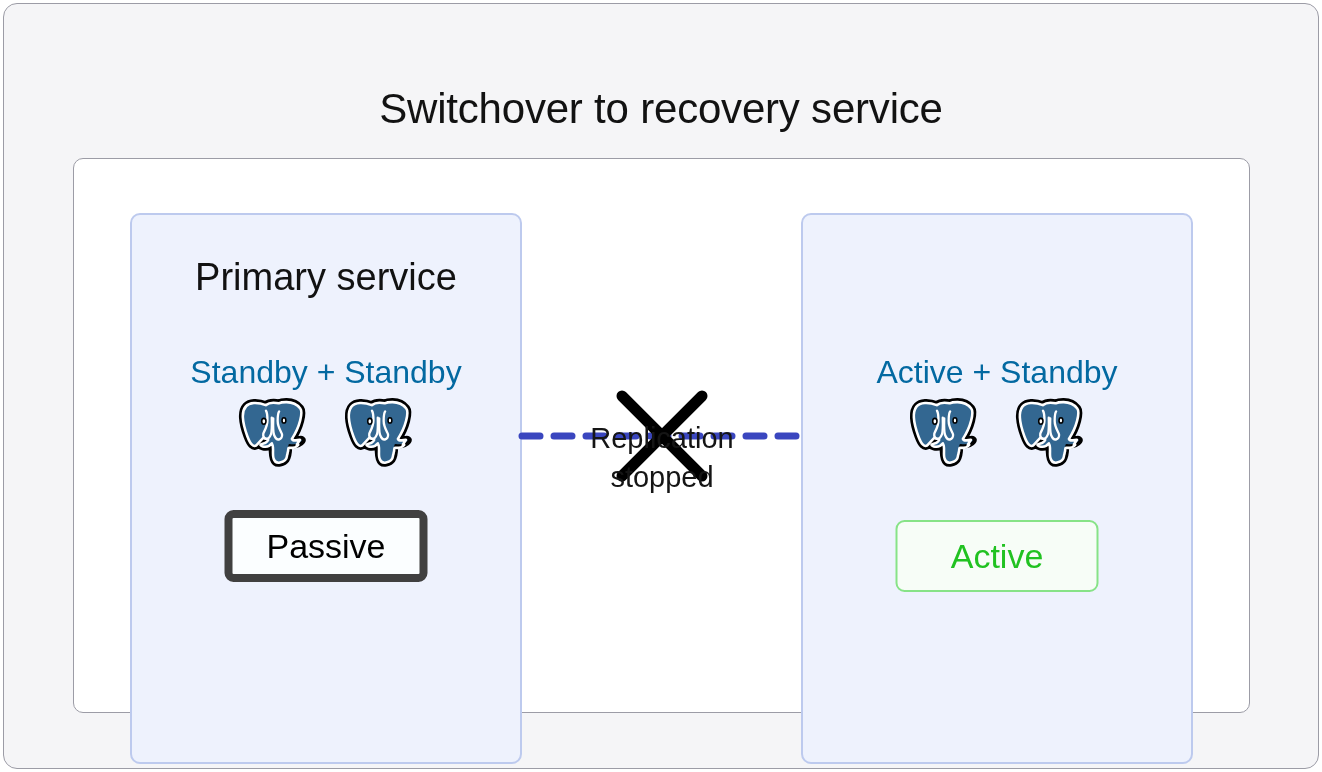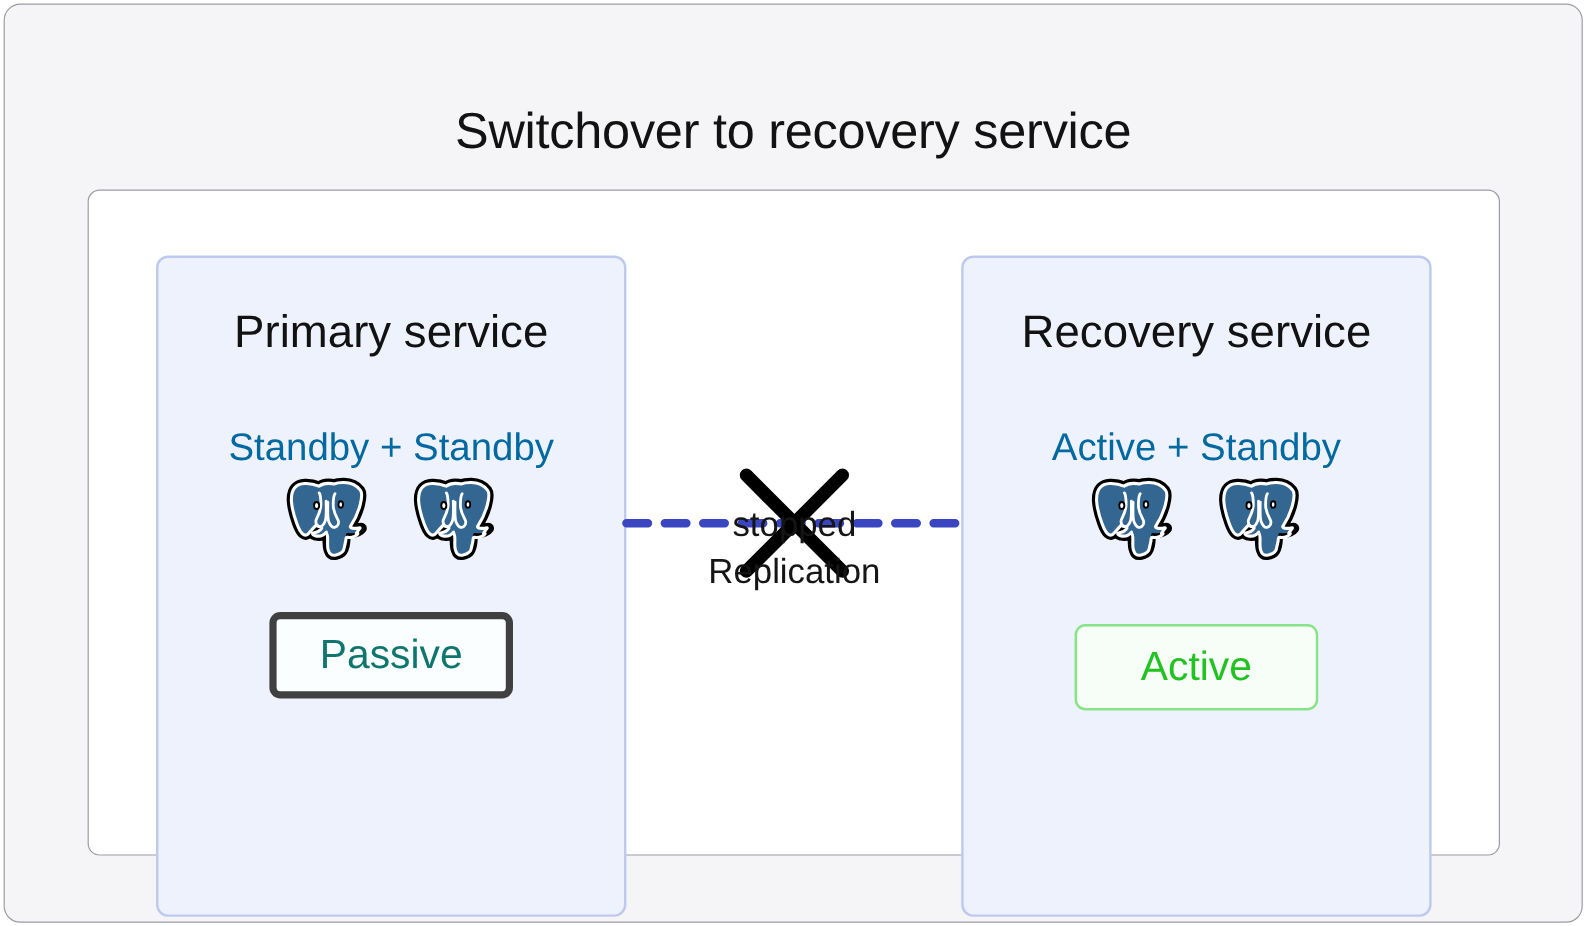--- a/index.html
+++ b/index.html
@@ -128,22 +128,22 @@
     display: flex;
     align-items: center;
     justify-content: center;
     border-radius: 9px;
     font-size: 34px;
     font-weight: 400;
     line-height: 1;
   }
   .status-badge.passive {
     background: #fbfeff;
-    border: 6px solid #404040;
-    color: #0f766e;
+    border: 8px solid #404040;
+    color: #000000;
     text-align: center;
   }
   .status-badge.active {
     background: #f7fdf7;
     border: 2px solid #87e387;
     color: #21c221;
     margin-top: 10px;
   }
 
   
@@ -229,28 +229,27 @@
 
     <div class="link-area">
       <svg class="link-svg" viewBox="0 0 280 443">
         <line x1="0" y1="223" x2="280" y2="223" stroke="#3a46bf" stroke-width="7" stroke-linecap="round" stroke-dasharray="18 14"></line>
         <g stroke="#000000" stroke-width="11" stroke-linecap="round">
           <line x1="100" y1="183" x2="180" y2="263"></line>
           <line x1="180" y1="183" x2="100" y2="263"></line>
         </g>
       </svg>
       <div class="link-caption">
+        <div>Replication</div>
         <div>stopped</div>
-        <div>Replication</div>
       </div>
     </div>
 
     <div class="service-box right">
 
-      <div class="service-name">Recovery service</div>
 
       <div class="service-roles">Active + Standby</div>
 
       <div class="node-row">
         <svg class="pg-node" viewBox="0 0 64 68">
           <g fill="none" stroke="#000000" stroke-width="7.2" stroke-linecap="round" stroke-linejoin="round">
             <path d="M45.5 48.2c.4-3.2.2-3.7 2.6-3.2l.6.05c1.8.08 4.2-.29 5.6-.94 3-1.4 4.8-3.7 1.8-3.1-6.7 1.4-7.2-.87-7.2-.87 7.1-10.5 10.1-23.9 7.5-27.2-7-8.9-19-4.7-19.2-4.6l-.06.01c-1.3-.28-2.8-.44-4.5-.47-3 -.05-5.3.79-7 2.1 0 0-21.5-8.9-20.5 11.1.21 4.3 6.1 32.3 13.1 23.8 2.6-3.1 5.1-5.7 5.1-5.7 1.2.81 2.7 1.2 4.2 1.1l.12-.1c-.04.38-.02.76.05 1.2-1.8 2-1.3 2.4-4.8 3.1-3.6.74-1.5 2.1-.1 2.4 1.7.43 5.6 1 8.3-2.7l-.1.43c.72.57.67 4.1.77 6.6.1 2.5.27 4.8.78 6.2.51 1.4 1.1 4.9 5.8 3.9 3.9-.83 6.9-2.1 7.2-13.3"></path>
           </g>
           <path d="M45.5 48.2c.4-3.2.2-3.7 2.6-3.2l.6.05c1.8.08 4.2-.29 5.6-.94 3-1.4 4.8-3.7 1.8-3.1-6.7 1.4-7.2-.87-7.2-.87 7.1-10.5 10.1-23.9 7.5-27.2-7-8.9-19-4.7-19.2-4.6l-.06.01c-1.3-.28-2.8-.44-4.5-.47-3 -.05-5.3.79-7 2.1 0 0-21.5-8.9-20.5 11.1.21 4.3 6.1 32.3 13.1 23.8 2.6-3.1 5.1-5.7 5.1-5.7 1.2.81 2.7 1.2 4.2 1.1l.12-.1c-.04.38-.02.76.05 1.2-1.8 2-1.3 2.4-4.8 3.1-3.6.74-1.5 2.1-.1 2.4 1.7.43 5.6 1 8.3-2.7l-.1.43c.72.57 1.2 3.7 1.1 6.5-.08 2.8-.14 4.8.42 6.3.56 1.5 1.1 4.9 5.8 3.9 3.9-.83 5.9-2.6 6.2-5.5" fill="#336791" stroke="none"></path>
           <g fill="none" stroke="#ffffff" stroke-width="2.1" stroke-linecap="round" stroke-linejoin="round">

